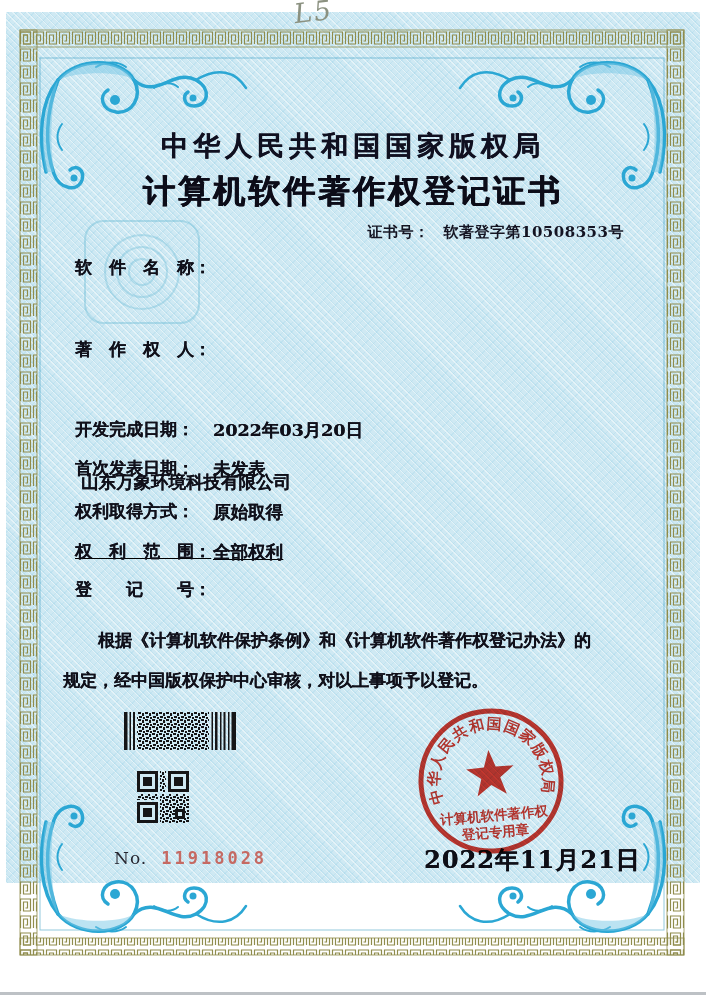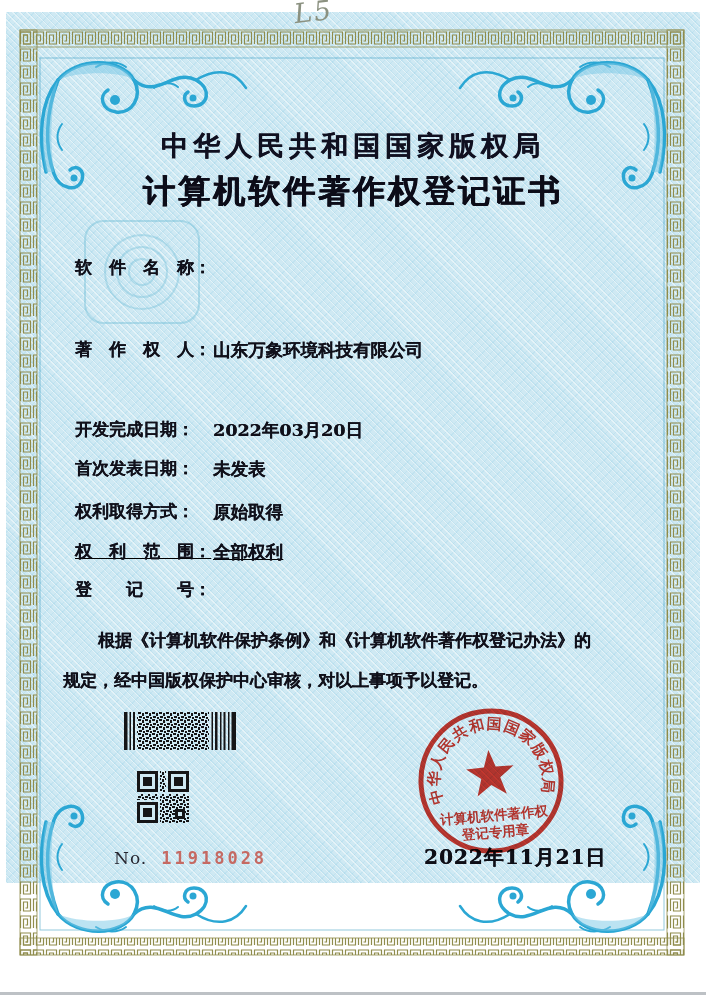--- a/index.html
+++ b/index.html
@@ -50,42 +50,42 @@
 
   .field-row{position:absolute;left:69px;display:flex;align-items:flex-start;}
   .field-label{
     width:132px;flex:0 0 132px;font-size:17px;font-weight:700;color:#10101a;
     white-space:pre;text-shadow:.3px 0 currentColor;
   }
   .field-value{
     margin-left:6px;font-size:17.5px;font-weight:700;color:#10101a;
     line-height:25.5px;text-shadow:.3px 0 currentColor;white-space:pre;
   }
-  .row-name{top:244px;font-family:Liberation Serif, serif;} .row-holder{top:326px;} .row-dev{top:406px;}
+  .row-name{top:244px;font-family:Liberation Serif, serif;} .row-holder{top:326px;flex-direction:column;} .row-dev{top:406px;}
   .row-pub{top:445px;} .row-acq{top:488px;} .row-scope{top:528px;text-decoration:underline;} .row-reg{top:566px;}
 
   .statement{
     position:absolute;left:57px;top:608px;width:576px;
     font-size:17px;font-weight:700;color:#10101a;line-height:40px;
     text-shadow:.3px 0 currentColor;
   }
   .statement .line1{text-indent:35px;}
 
   .barcode{position:absolute;left:118px;top:700px;}
   .qrcode{position:absolute;left:131px;top:759px;}
 
   .serial{position:absolute;left:108px;top:836px;font-size:17px;}
   .serial .no-label{color:#262630;letter-spacing:1px;}
   .serial .no-value{
     font-family:"DejaVu Sans Mono","Liberation Mono",monospace;
     color:#c4544a;letter-spacing:3px;margin-left:14px;opacity:.85;font-weight:600;
   }
   .issue-date{
     position:absolute;left:418px;top:832px;
-    font-size:20px;font-weight:700;color:#0e0e16;letter-spacing:1px;
+    font-size:24px;font-weight:700;color:#0e0e16;letter-spacing:1px;
     text-shadow:.3px 0 currentColor;
   }
   .seal{
     position:absolute;left:400px;top:684px;width:170px;height:170px;
     transform:rotate(-5deg);opacity:.92;mix-blend-mode:multiply;
   }
   .scan-edge{
     position:absolute;left:0;top:992px;width:706px;height:3px;
     background:#9aa0a6;opacity:.65;
   }
@@ -143,20 +143,23 @@
   </svg>
 
   <div class="watermark">
     <div class="ring r1"></div>
     <div class="ring r2"></div>
     <div class="ring r3"></div>
   </div>
 
   <div class="authority">中华人民共和国国家版权局</div>
   <div class="cert-title">计算机软件著作权登记证书</div>
+  <div class="certno">
+    <span>证书号：</span><span class="gap"></span><span>软著登字第10508353号</span>
+  </div>
 
   <div class="field-row row-name">
     <div class="field-label">软　件　名　称：</div>
   </div>
 
   <div class="field-row row-holder">
     <div class="field-label">著　作　权　人：</div>
     <div class="field-value">山东万象环境科技有限公司</div>
   </div>
 

